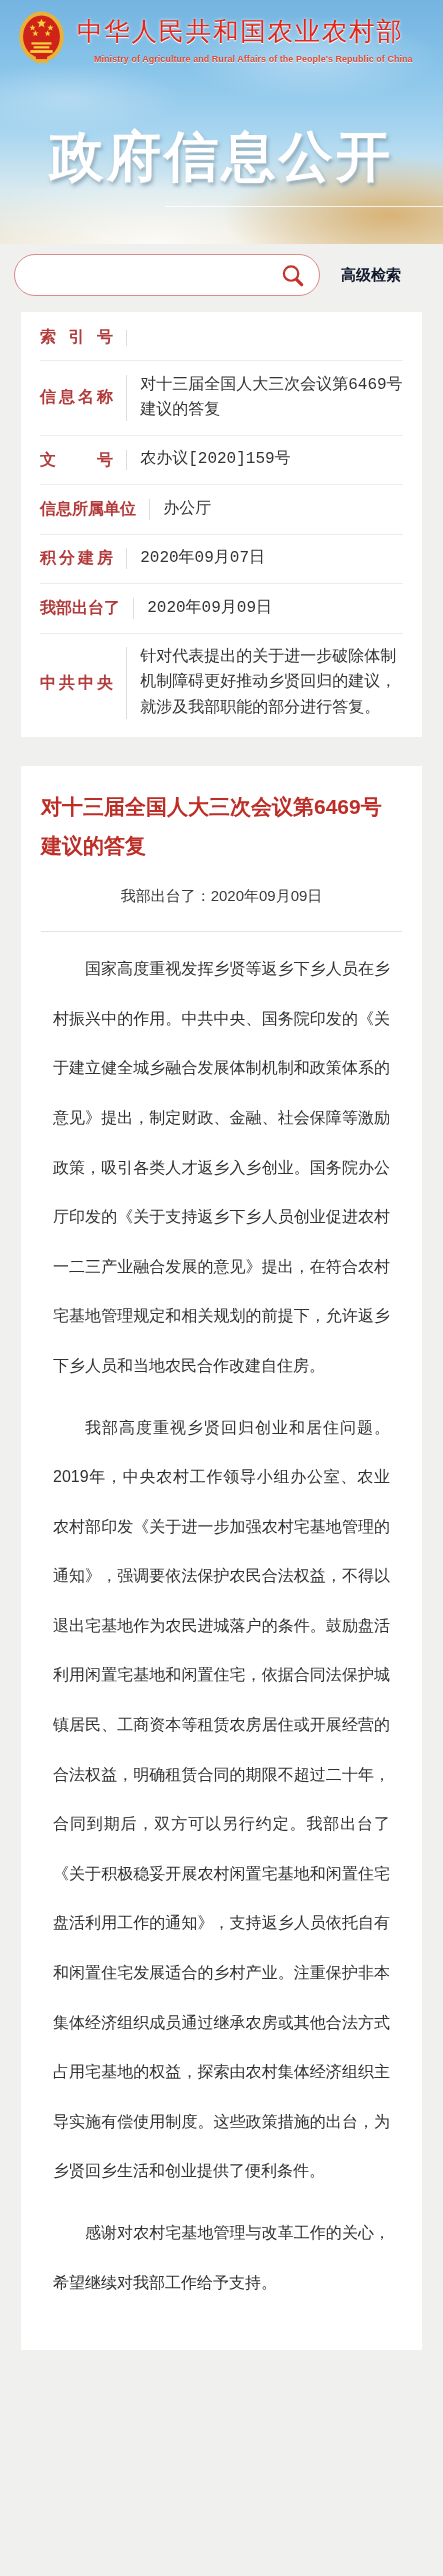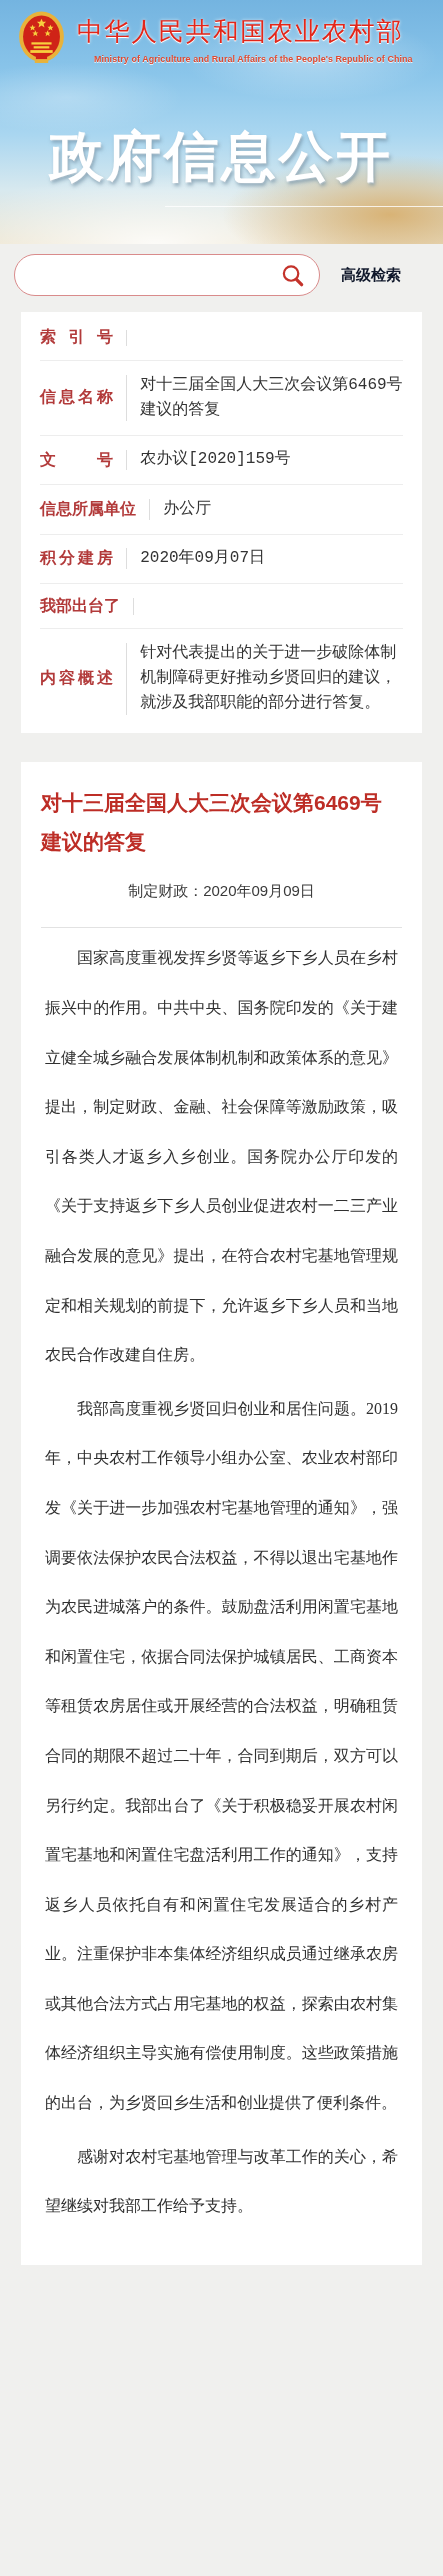--- a/index.html
+++ b/index.html
@@ -62,22 +62,22 @@
   .info-sep{width:0.6px;align-self:stretch;background:#ddd;margin:2.2px 13.3px;}
   .info-value{flex:1;font-size:16px;color:#333;line-height:1.58;word-break:break-all;}
   
   .article-card{background:#fff;margin:29px 21px 0 21px;padding:22px 20px 30.5px 20px;}
   .article-title{
     color:#bd2d26;font-size:21px;font-weight:bold;line-height:1.85;margin:0;
   }
   .article-meta{text-align:center;font-size:15px;color:#3a3a3a;margin-top:21px;}
   .article-hr{border:none;border-top:0.6px solid #e2e2e2;margin:25.5px 0 5.5px 0;}
   .article-body p.para{
-    margin:4px;font-size:16px;line-height:3.1;color:#303030;
-    text-indent:2em;text-align:justify;font-family:Liberation Serif, serif;
+    margin:12px;font-size:16px;line-height:3.1;color:#303030;
+    text-indent:2em;text-align:justify;
   }
 </style>
 </head>
 <body>
 
 <div class="header">
   <svg class="emblem" viewBox="0 0 84 102">
     <defs>
       <path id="st" d="M0 -5.5 L1.6 -1.7 5.5 -1.7 2.5 0.9 3.6 5 0 2.5 -3.6 5 -2.5 0.9 -5.5 -1.7 -1.6 -1.7 Z" fill="#f7d03e"></path>
     </defs>
@@ -138,32 +138,33 @@
 
     <div class="info-row">
       <div class="info-label">积分建房</div>
       <div class="info-sep"></div>
       <div class="info-value">2020年09月07日</div>
     </div>
 
     <div class="info-row">
       <div class="info-label">我部出台了</div>
       <div class="info-sep"></div>
+      <div class="info-value">2020年09月09日</div>
     </div>
 
     <div class="info-row">
-      <div class="info-label">内容概述</div>
+      <div class="info-label">中共中央</div>
       <div class="info-sep"></div>
       <div class="info-value">针对代表提出的关于进一步破除体制机制障碍更好推动乡贤回归的建议，就涉及我部职能的部分进行答复。</div>
     </div>
   </div>
 
 <div class="article-card">
   <h1 class="article-title">对十三届全国人大三次会议第6469号建议的答复</h1>
-  <div class="article-meta">制定财政：2020年09月09日</div>
+  <div class="article-meta">我部出台了：2020年09月09日</div>
   <hr class="article-hr">
   <div class="article-body">
 
       <p class="para">国家高度重视发挥乡贤等返乡下乡人员在乡村振兴中的作用。中共中央、国务院印发的《关于建立健全城乡融合发展体制机制和政策体系的意见》提出，制定财政、金融、社会保障等激励政策，吸引各类人才返乡入乡创业。国务院办公厅印发的《关于支持返乡下乡人员创业促进农村一二三产业融合发展的意见》提出，在符合农村宅基地管理规定和相关规划的前提下，允许返乡下乡人员和当地农民合作改建自住房。</p>
 
       <p class="para">我部高度重视乡贤回归创业和居住问题。2019年，中央农村工作领导小组办公室、农业农村部印发《关于进一步加强农村宅基地管理的通知》，强调要依法保护农民合法权益，不得以退出宅基地作为农民进城落户的条件。鼓励盘活利用闲置宅基地和闲置住宅，依据合同法保护城镇居民、工商资本等租赁农房居住或开展经营的合法权益，明确租赁合同的期限不超过二十年，合同到期后，双方可以另行约定。我部出台了《关于积极稳妥开展农村闲置宅基地和闲置住宅盘活利用工作的通知》，支持返乡人员依托自有和闲置住宅发展适合的乡村产业。注重保护非本集体经济组织成员通过继承农房或其他合法方式占用宅基地的权益，探索由农村集体经济组织主导实施有偿使用制度。这些政策措施的出台，为乡贤回乡生活和创业提供了便利条件。</p>
 
 
       <p class="para">感谢对农村宅基地管理与改革工作的关心，希望继续对我部工作给予支持。</p>
     </div>

